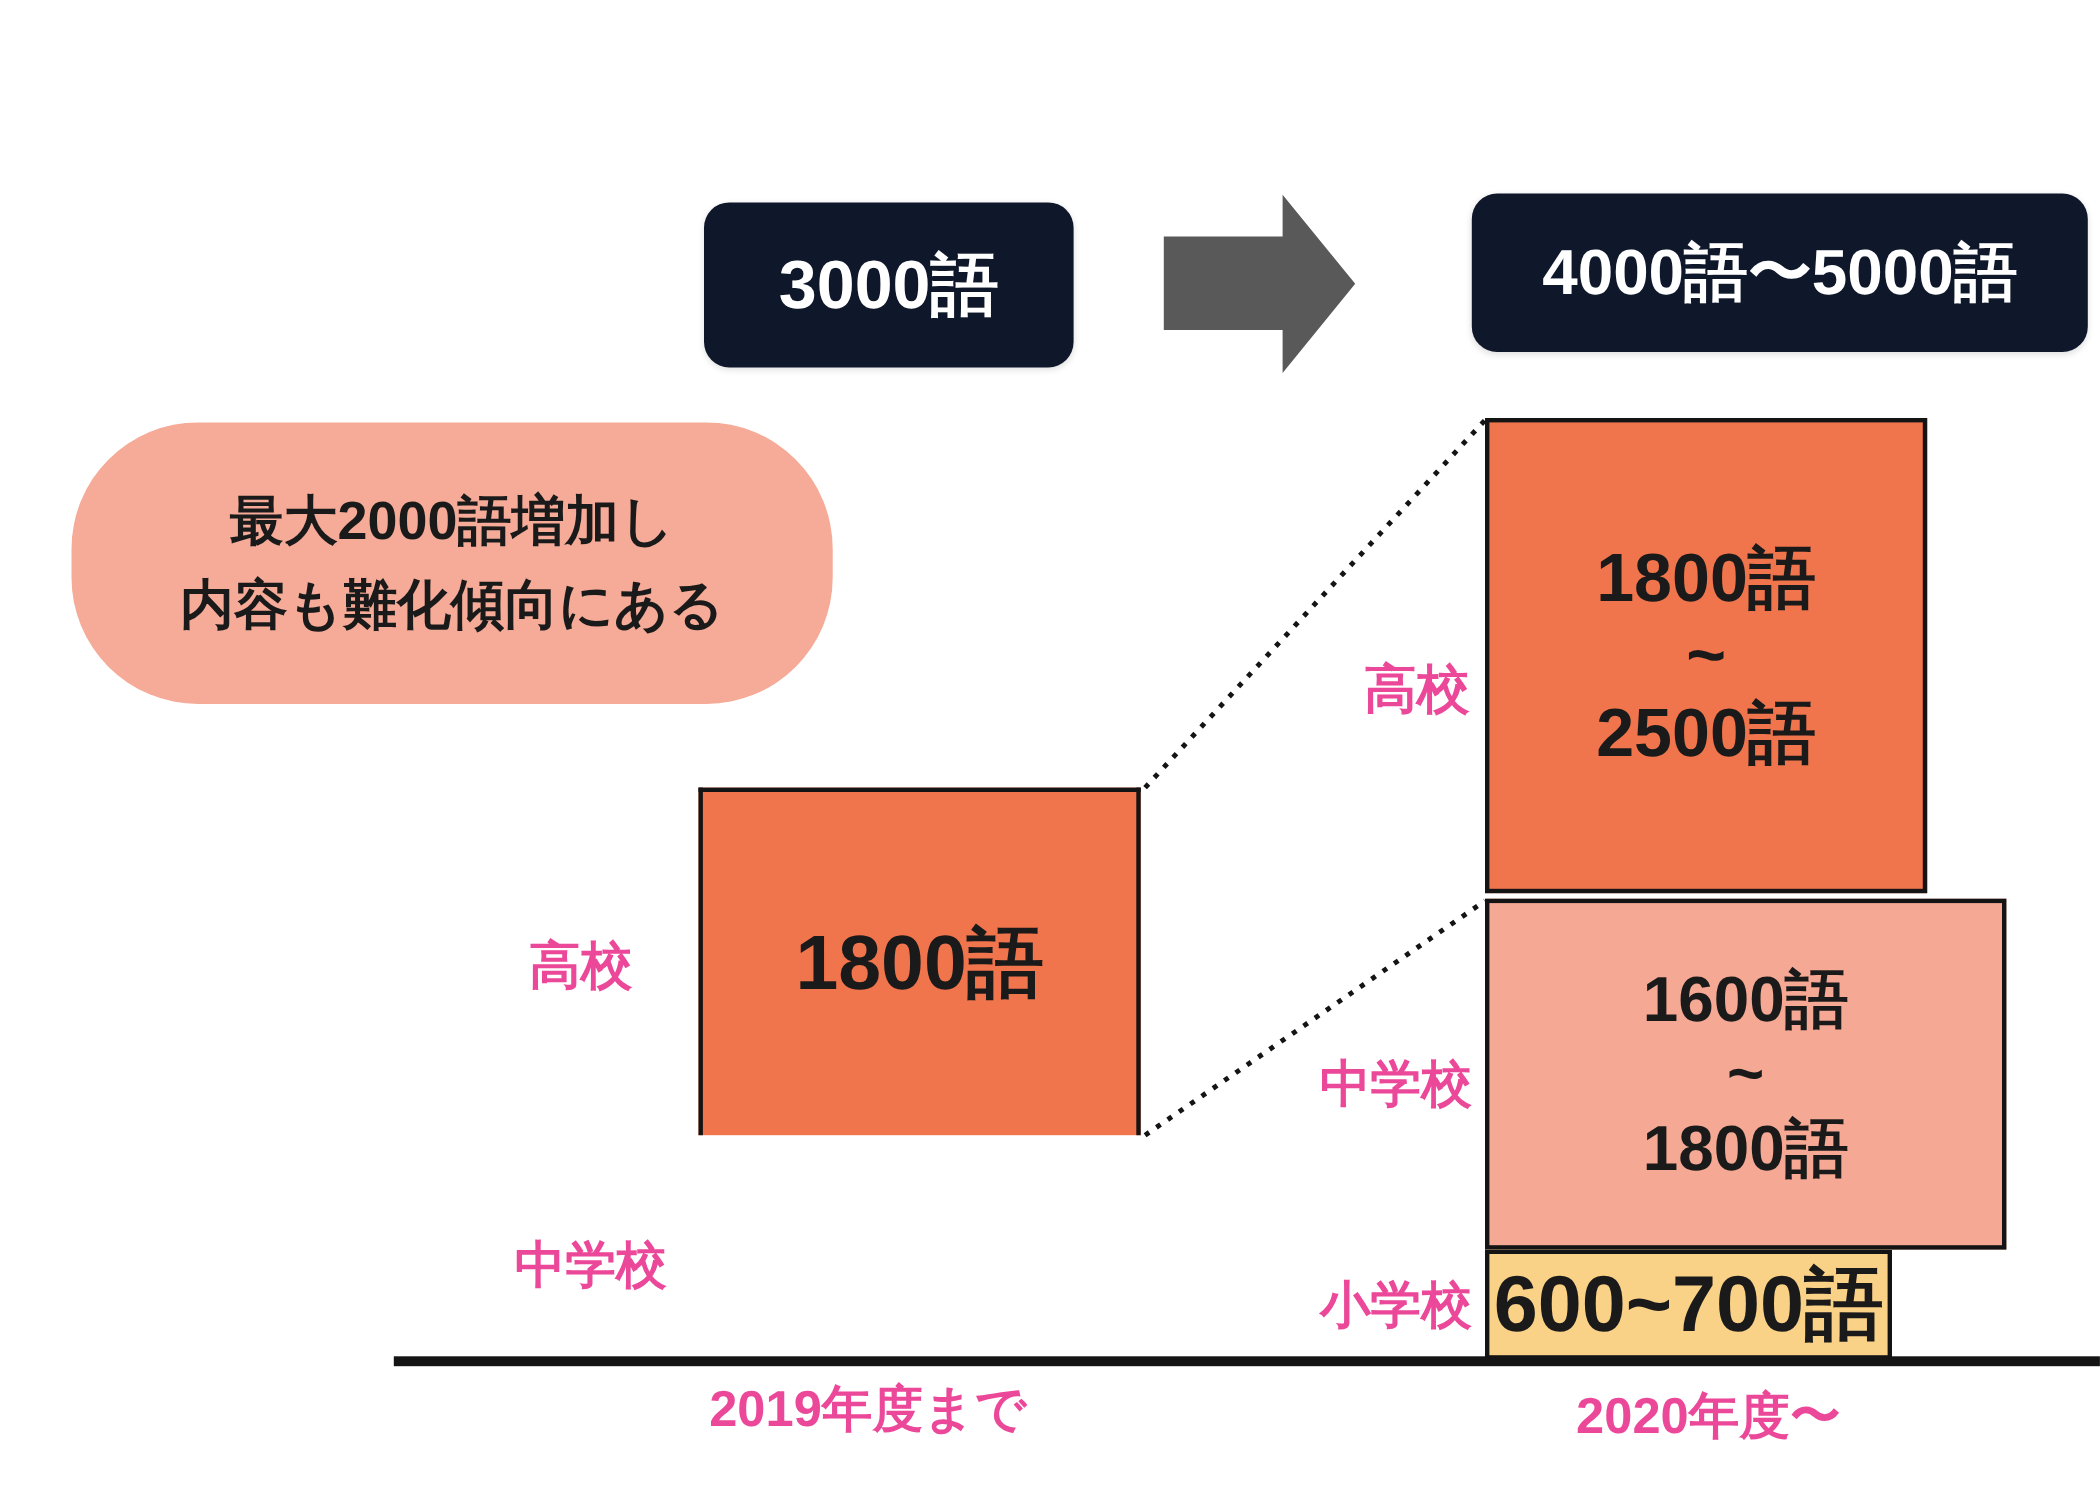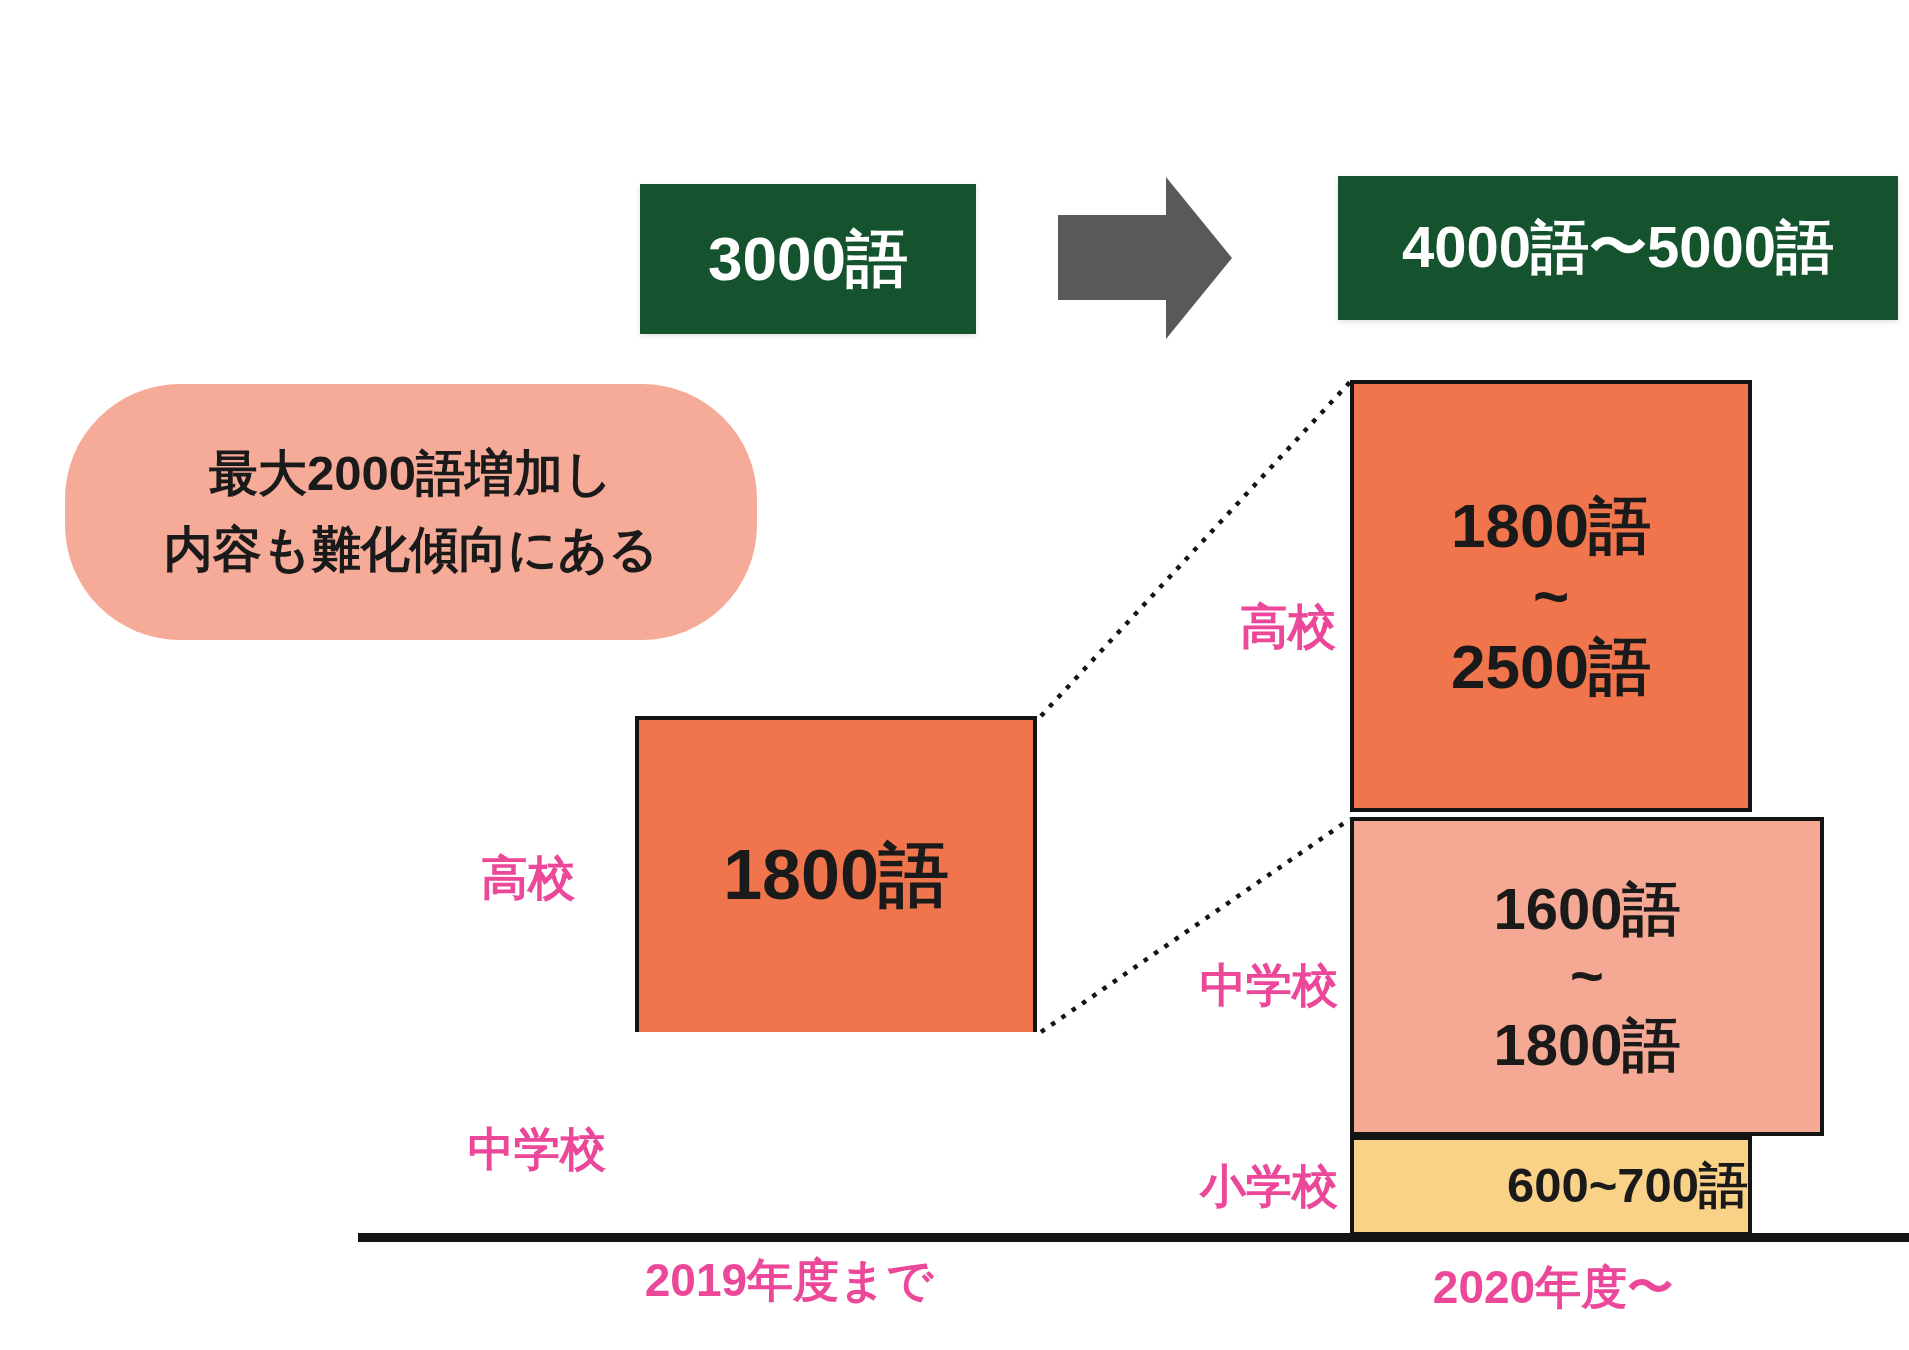--- a/index.html
+++ b/index.html
@@ -12,25 +12,26 @@
     color: #1a1a1a;
     overflow: hidden;
   }
 
   
   .total-box {
     position: absolute;
     display: flex;
     align-items: center;
     justify-content: center;
-    background: #14532d;
+    background: #0f172a;
     color: #ffffff;
     font-weight: bold;
     box-shadow: 0 2px 6px rgba(0,0,0,0.12);
     white-space: nowrap;
+    border-radius: 23px;
   }
   #before-box { left: 640px; top: 184px; width: 336px; height: 150px; font-size: 62px; }
   #after-box  { left: 1338px; top: 176px; width: 560px; height: 144px; font-size: 58px; }
 
   
   .callout {
     position: absolute;
     left: 65px; top: 384px;
     width: 692px; height: 256px;
     background: #f5ab97;
@@ -58,21 +59,21 @@
     justify-content: center;
     font-weight: bold;
     color: #1a1a1a;
     text-align: center;
     white-space: nowrap;
   }
   #seg-left-hs  { left: 635px; top: 716px;  width: 402px; height: 316px; background: #f0744c; border-bottom: none; font-size: 70px; }
   #seg-left-jhs { left: 635px; top: 1032px; width: 402px; height: 204px; background: #f5a893; border-top: 10px solid #141414; font-size: 66px; }
   #seg-right-hs  { left: 1350px; top: 380px;  width: 402px; height: 432px; background: #f0744c; font-size: 62px; line-height: 1.38; }
   #seg-right-jhs { left: 1350px; top: 817px;  width: 474px; height: 319px; background: #f5a893; font-size: 58px; line-height: 1.44; }
-  #seg-right-es  { left: 1350px; top: 1136px; width: 402px; height: 100px; background: #fad287; font-size: 49px; align-items: flex-end; }
+  #seg-right-es  { left: 1350px; top: 1136px; width: 370px; height: 100px; background: #fad287; font-size: 72px; }
 
   .tilde-line { line-height: 0.9; }
 
   
   .school-label, .axis-label {
     position: absolute;
     transform: translate(-50%, -50%);
     font-weight: bold;
     color: #ec4899;
     white-space: nowrap;

